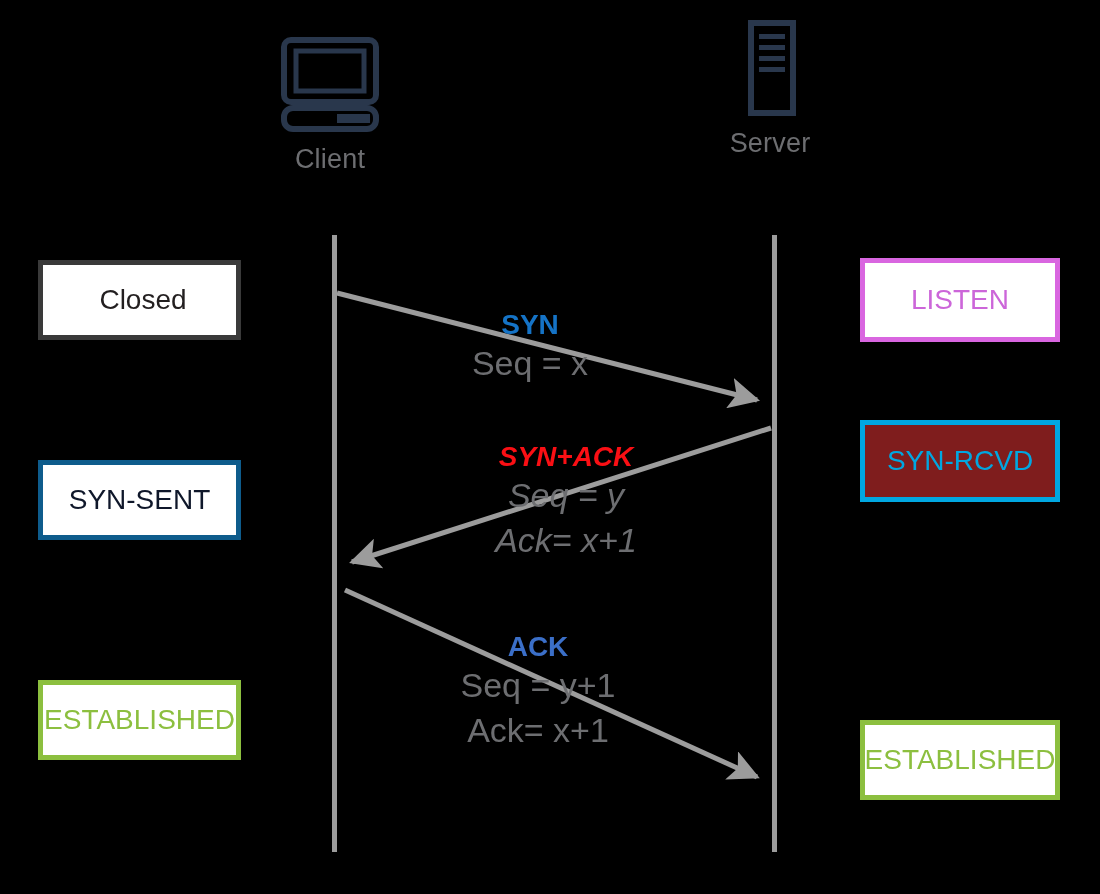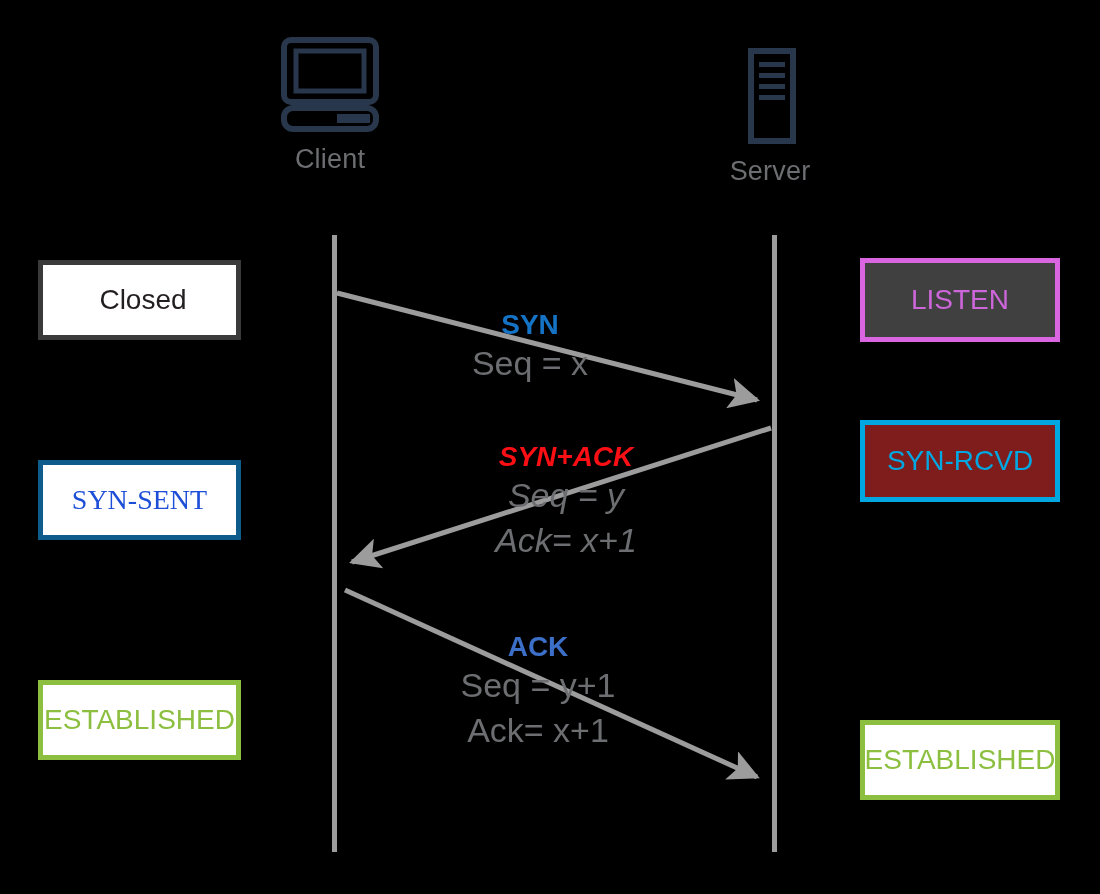--- a/index.html
+++ b/index.html
@@ -30,21 +30,21 @@
   }
   .endpoint-label {
     display: block;
     margin-top: 14px;
     font-size: 27px;
     color: #6d6e71;
     letter-spacing: 0.2px;
     line-height: 1;
   }
   #client-endpoint { left: 220px; top: 36px; }
-  #server-endpoint { left: 660px; top: 48px; text-decoration: underline; }
+  #server-endpoint { left: 660px; top: 20px; text-decoration: underline; }
 
   
   .lifeline {
     position: absolute;
     width: 5px;
     background: #9c9c9c;
   }
   #client-lifeline { left: 332px; top: 235px; height: 617px; }
   #server-lifeline { left: 772px; top: 235px; height: 617px; }
 
@@ -140,27 +140,27 @@
     </defs>
     <line x1="337" y1="293" x2="757" y2="400" stroke="#9c9c9c" stroke-width="5" marker-end="url(#arrowhead)"></line>
     <line x1="771" y1="428" x2="352" y2="562" stroke="#9c9c9c" stroke-width="5" marker-end="url(#arrowhead)"></line>
     <line x1="345" y1="590" x2="757" y2="777" stroke="#9c9c9c" stroke-width="5" marker-end="url(#arrowhead)"></line>
   </svg>
 
   <div id="state-closed" class="state-box" style="border-color: rgb(58, 58, 58); background: rgb(255, 255, 255); padding-left: 7px;">
     <span class="state-box-label" style="color: rgb(35, 31, 32);">Closed</span>
   </div>
   <div id="state-syn-sent" class="state-box" style="border-color: rgb(14, 92, 140); background: rgb(255, 255, 255);">
-    <span class="state-box-label" style="color: #1d4ed8; font-family: Liberation Serif, serif;">SYN-SENT</span>
+    <span class="state-box-label" style="color: #0f172a;">SYN-SENT</span>
   </div>
   <div id="state-established-client" class="state-box" style="border-color: rgb(140, 191, 63); background: rgb(255, 255, 255);">
     <span class="state-box-label" style="color: rgb(140, 191, 63);">ESTABLISHED</span>
   </div>
 
-  <div id="state-listen" class="state-box" style="border-color: rgb(217, 102, 224); background: #404040;">
+  <div id="state-listen" class="state-box" style="border-color: rgb(217, 102, 224); background: #ffffff;">
     <span class="state-box-label" style="color: rgb(204, 102, 217);">LISTEN</span>
   </div>
   <div id="state-syn-rcvd" class="state-box" style="border-color: rgb(0, 167, 225); background: #7f1d1d;">
     <span class="state-box-label" style="color: rgb(0, 167, 225);">SYN-RCVD</span>
   </div>
   <div id="state-established-server" class="state-box" style="border-color: rgb(140, 191, 63); background: rgb(255, 255, 255);">
     <span class="state-box-label" style="color: rgb(140, 191, 63);">ESTABLISHED</span>
   </div>
 
   <div id="msg-syn" class="message">

